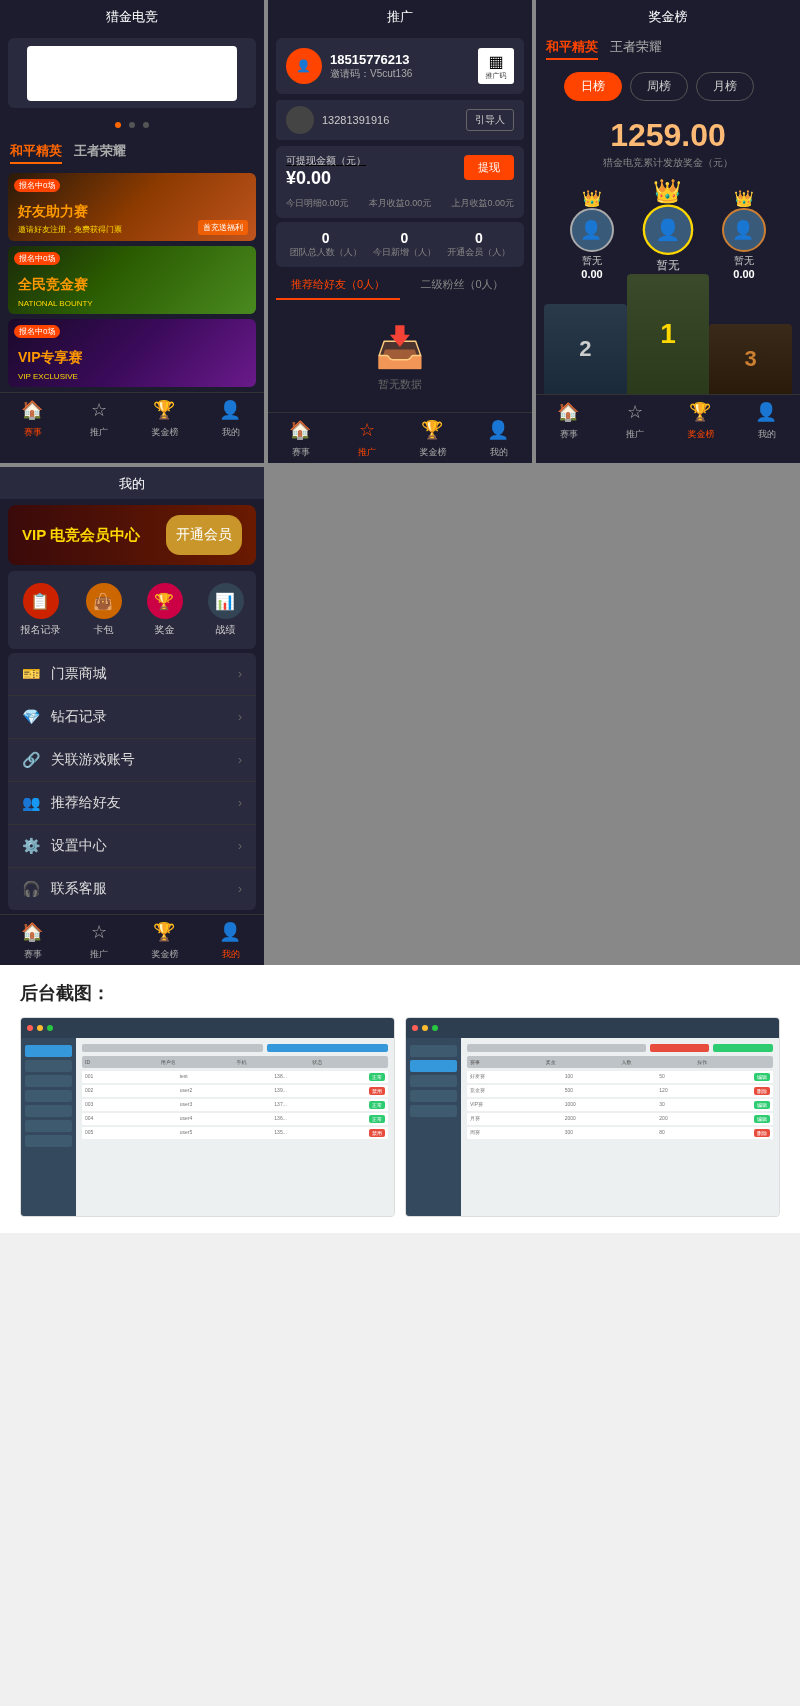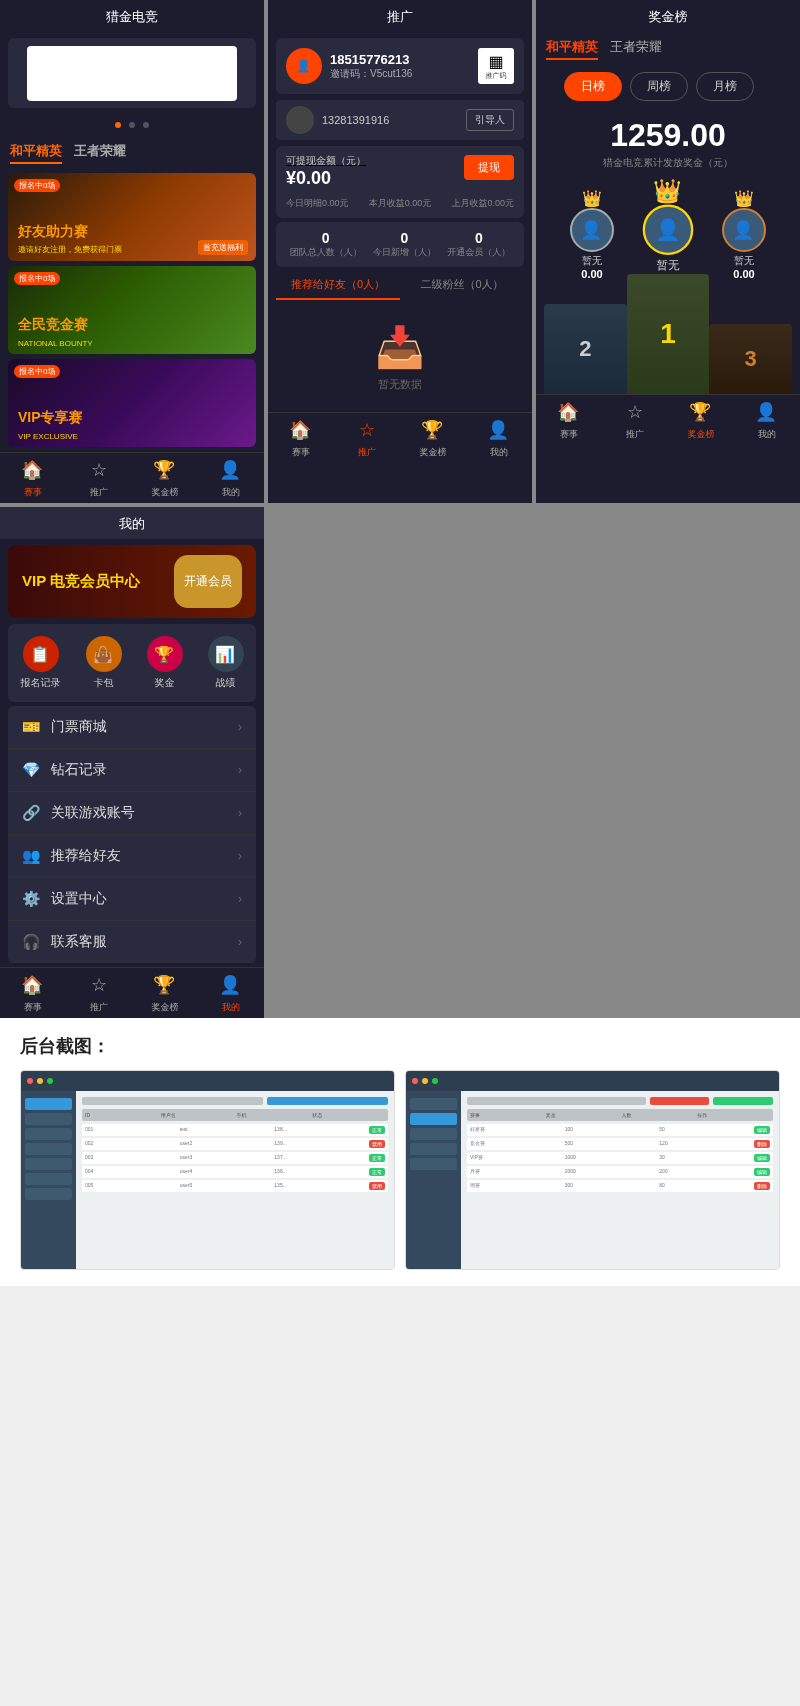--- a/index.html
+++ b/index.html
@@ -13,21 +13,21 @@
     .s1-header { background: #1c1c2e; text-align: center; padding: 8px 0 6px; color: #fff; font-size: 13px; }
     .s1-banner-area { background: #2a2a3e; margin: 6px 8px; border-radius: 6px; height: 70px; display: flex; align-items: center; justify-content: center; }
     .s1-banner-white { background: #fff; width: 85%; height: 55px; border-radius: 4px; }
     .s1-dots { text-align: center; margin: 4px 0; }
     .s1-dot { display: inline-block; width: 6px; height: 6px; border-radius: 50%; background: #555; margin: 0 2px; }
     .s1-dot.active { background: #ff6600; }
     .s1-tabs { display: flex; padding: 6px 10px 4px; gap: 12px; }
     .s1-tab { color: #fff; font-size: 13px; font-weight: bold; cursor: pointer; }
     .s1-tab.active { color: #ff6600; border-bottom: 2px solid #ff6600; padding-bottom: 2px; }
     .s1-tab.inactive { color: #aaa; }
-    .s1-event { margin: 5px 8px; border-radius: 6px; overflow: hidden; position: relative; height: 88px; }
+    .s1-event { margin: 5px 8px; border-radius: 6px; overflow: hidden; position: relative; height: 68px; }
     .s1-event-1 { background: linear-gradient(135deg, #2a1a0a 0%, #8b3a00 50%, #c0541e 100%); }
     .s1-event-2 { background: linear-gradient(135deg, #1a2a0a 0%, #2a5a00 40%, #4a8a20 100%); }
     .s1-event-3 { background: linear-gradient(135deg, #1a0a2a 0%, #3a0a5a 50%, #6a1a8a 100%); }
     .s1-event-badge { position: absolute; top: 6px; left: 6px; background: #ff4400; color: #fff; font-size: 8px; padding: 1px 5px; border-radius: 8px; }
     .s1-event-title { position: absolute; bottom: 20px; left: 10px; color: #ff9900; font-size: 14px; font-weight: bold; }
     .s1-event-subtitle { position: absolute; bottom: 6px; left: 10px; color: #ffd700; font-size: 8px; }
     .s1-event-tag { position: absolute; bottom: 6px; right: 8px; background: rgba(255,100,0,0.8); color: #fff; font-size: 8px; padding: 2px 5px; border-radius: 3px; }
     .s1-navbar { display: flex; background: #1c1c2e; border-top: 1px solid #333; padding: 6px 0 4px; }
     .s1-nav-item { flex: 1; text-align: center; }
     .s1-nav-icon { font-size: 18px; display: block; }
@@ -80,21 +80,21 @@
     
     .s3 { background: #1c1c2e; }
     .s3-header { text-align: center; padding: 8px 0 6px; color: #fff; font-size: 13px; }
     .s3-tabs { display: flex; padding: 6px 10px 4px; gap: 12px; }
     .s3-tab { color: #ff4400; font-size: 13px; font-weight: bold; cursor: pointer; border-bottom: 2px solid #ff4400; padding-bottom: 2px; }
     .s3-tab2 { color: #aaa; font-size: 13px; cursor: pointer; }
     .s3-period { display: flex; gap: 8px; padding: 8px 28px; }
     .s3-period-btn { padding: 5px 16px; border-radius: 16px; font-size: 12px; border: 1px solid #ff4400; color: #fff; background: #ff4400; cursor: pointer; }
     .s3-period-btn.outline { background: transparent; color: #ccc; border-color: #555; }
     .s3-prize-total { text-align: center; padding: 8px 0 4px; }
-    .s3-prize-num { color: #ffffff; font-size: 32px; font-weight: bold; }
+    .s3-prize-num { color: #fdba74; font-size: 32px; font-weight: bold; }
     .s3-prize-label { color: #888; font-size: 10px; margin-top: 2px; }
     .s3-podium { position: relative; height: 220px; margin: 0 8px; }
     .s3-avatar-row { display: flex; justify-content: space-around; align-items: flex-end; padding: 0 10px; position: absolute; top: 10px; width: 100%; }
     .s3-player { text-align: center; }
     .s3-player-1st { transform: scale(1.15); }
     .s3-player-avatar { width: 44px; height: 44px; border-radius: 50%; background: #3a5a7a; border: 2px solid #ffd700; display: flex; align-items: center; justify-content: center; font-size: 18px; color: #fff; margin: 0 auto; }
     .s3-player-avatar.silver { border-color: #aaa; }
     .s3-player-avatar.bronze { border-color: #cd7f32; }
     .s3-player-crown { font-size: 16px; color: #ffd700; }
     .s3-player-name { color: #ccc; font-size: 10px; margin-top: 2px; }
@@ -108,21 +108,21 @@
     .s3-nav-icon { font-size: 18px; display: block; color: #aaa; }
     .s3-nav-label { font-size: 9px; color: #aaa; }
     .s3-nav-item.active .s3-nav-label { color: #ff4400; }
     .s3-nav-item.active .s3-nav-icon { color: #ff4400; }
 
     
     .s4 { background: #1c1c2e; }
     .s4-header { text-align: center; padding: 8px 0 6px; color: #fff; font-size: 13px; background: #2a2a3e; }
     .s4-vip { background: linear-gradient(90deg, #3a0a0a, #6a1a00); margin: 6px 8px; border-radius: 8px; padding: 10px 14px; display: flex; align-items: center; justify-content: space-between; }
     .s4-vip-label { color: #ffd700; font-size: 15px; font-weight: bold; }
-    .s4-vip-btn { background: #c8962a; color: #fff; font-size: 12px; padding: 18px 10px; border-radius: 14px; border: none; white-space: nowrap; }
+    .s4-vip-btn { background: #c8962a; color: #fff; font-size: 14px; padding: 11px 10px; border-radius: 14px; border: none; white-space: nowrap; }
     .s4-quick-icons { display: flex; justify-content: space-around; background: #2a2a3e; margin: 4px 8px; border-radius: 6px; padding: 12px 0; }
     .s4-quick-item { text-align: center; }
     .s4-quick-icon { width: 36px; height: 36px; border-radius: 50%; display: flex; align-items: center; justify-content: center; font-size: 16px; margin: 0 auto 4px; }
     .s4-quick-icon.red { background: #cc2200; color: #fff; }
     .s4-quick-icon.orange { background: #cc6600; color: #fff; }
     .s4-quick-icon.crimson { background: #cc0044; color: #fff; }
     .s4-quick-icon.dark { background: #334455; color: #fff; }
     .s4-quick-label { color: #ccc; font-size: 10px; }
     .s4-menu { background: #2a2a3e; margin: 4px 8px; border-radius: 6px; overflow: hidden; }
     .s4-menu-item { display: flex; align-items: center; padding: 12px 14px; border-bottom: 1px solid #333; cursor: pointer; }

